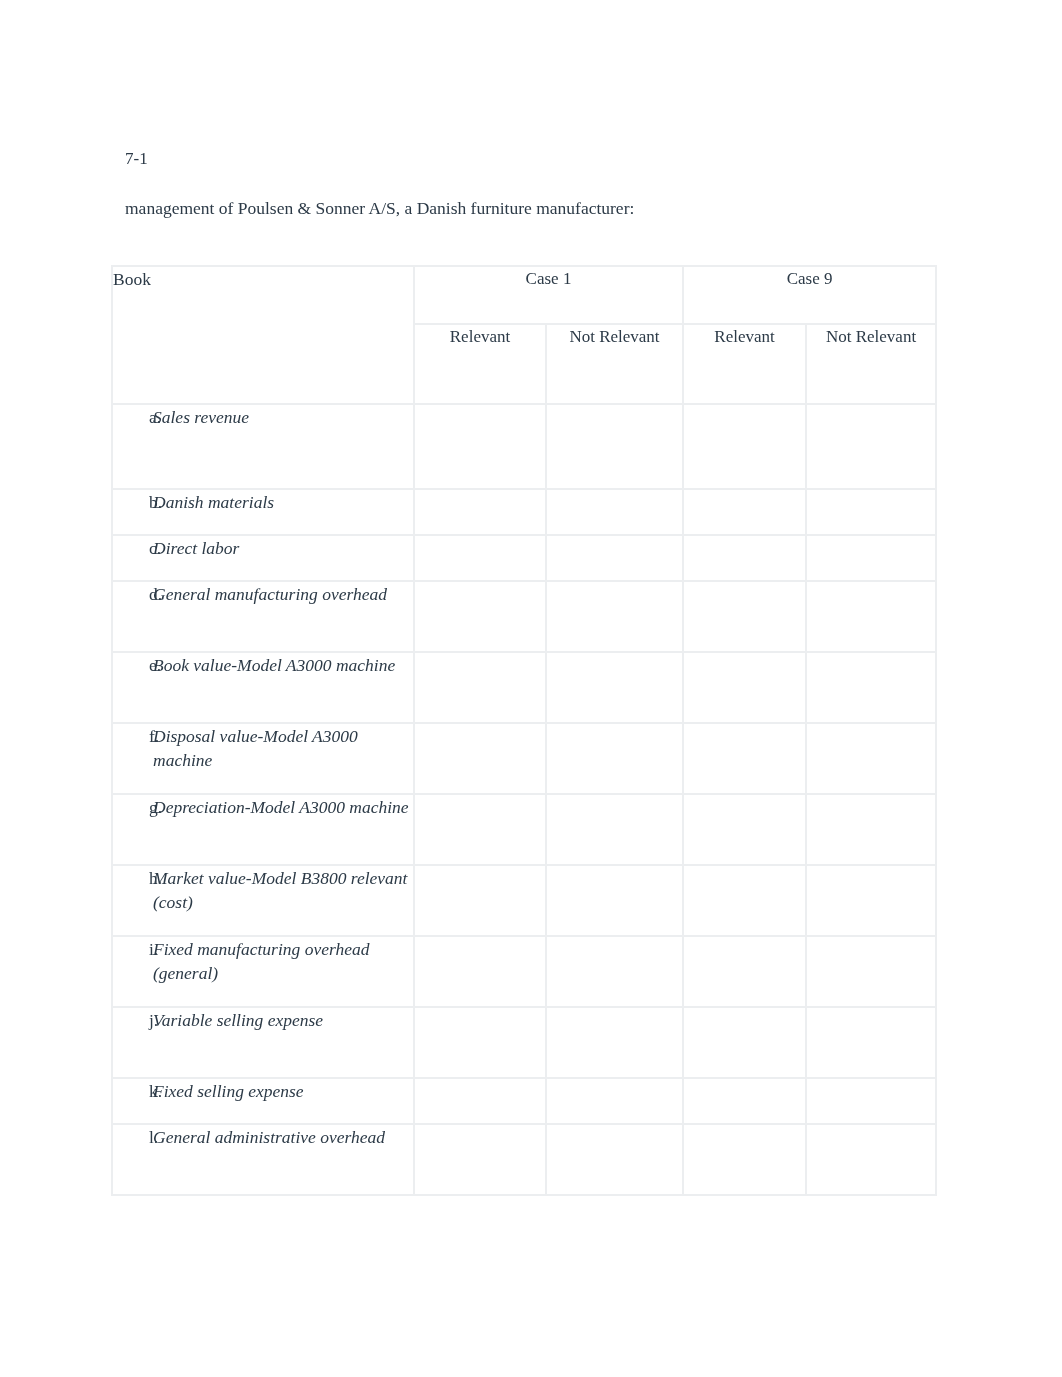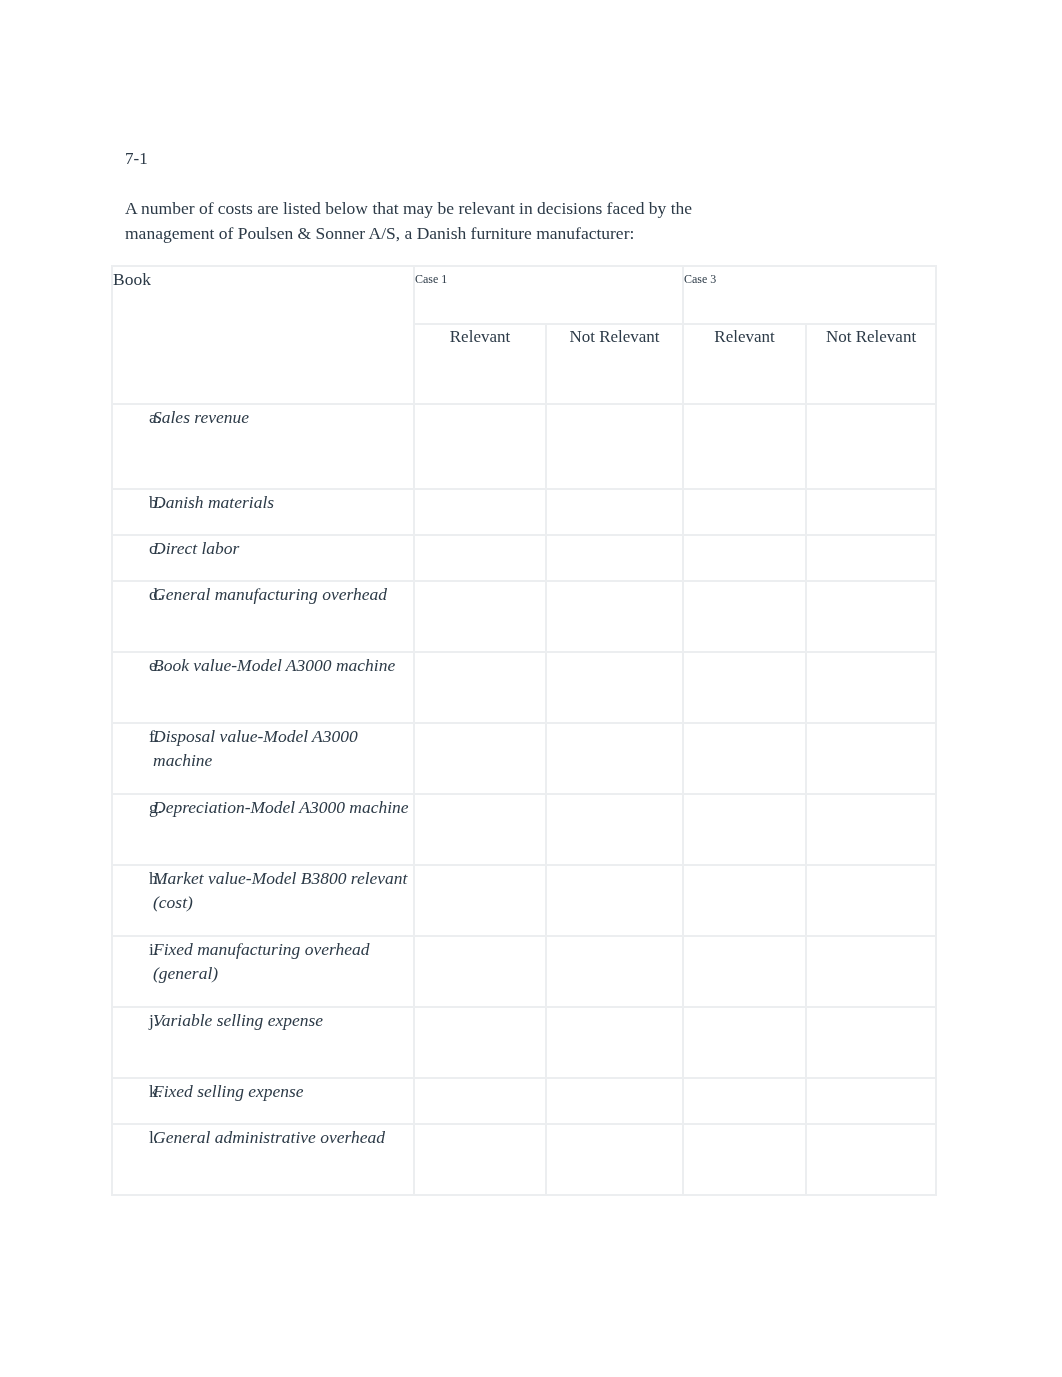--- a/index.html
+++ b/index.html
@@ -78,22 +78,22 @@
   col.c-nr2   { width: 130px; }
 
   
   th.item-head {
     text-align: left;
     font-size: 17.5px;
     line-height: 24px;
     padding: 30px 0 0 14px;
   }
   th.case-head {
-    text-align: left;
-    font-size: 12px;
+    text-align: center;
+    font-size: 17px;
     line-height: 24px;
     height: 56px;
     padding-top: 26px;
     vertical-align: top;
   }
   th.sub-head {
     text-align: center;
     font-size: 17px;
     line-height: 24px;
     height: 78px;
@@ -131,38 +131,37 @@
   tr.row-two    td { height: 69px; }
 </style>
 </head>
 <body>
 
 <div class="page">
 
   <div class="exercise-number">7-1</div>
 
   <div class="intro">
-    <p>A number of costs are listed below that may be relevant in decisions faced by the</p>
     <p>management of Poulsen &amp; Sonner A/S, a Danish furniture manufacturer:</p>
   </div>
 
   <div class="table-wrap">
     <table class="cost-table">
       <colgroup>
         <col class="c-item">
         <col class="c-r1">
         <col class="c-nr1">
         <col class="c-r2">
         <col class="c-nr2">
       </colgroup>
       <thead>
         <tr>
           <th class="item-head" rowspan="2">Book</th>
           <th class="case-head" colspan="2">Case 1</th>
-          <th class="case-head" colspan="2">Case 3</th>
+          <th class="case-head" colspan="2">Case 9</th>
         </tr>
         <tr>
           <th class="sub-head">Relevant</th>
           <th class="sub-head">Not Relevant</th>
           <th class="sub-head">Relevant</th>
           <th class="sub-head">Not Relevant</th>
         </tr>
       </thead>
       <tbody id="table-body">
           <tr class="row-tall">

